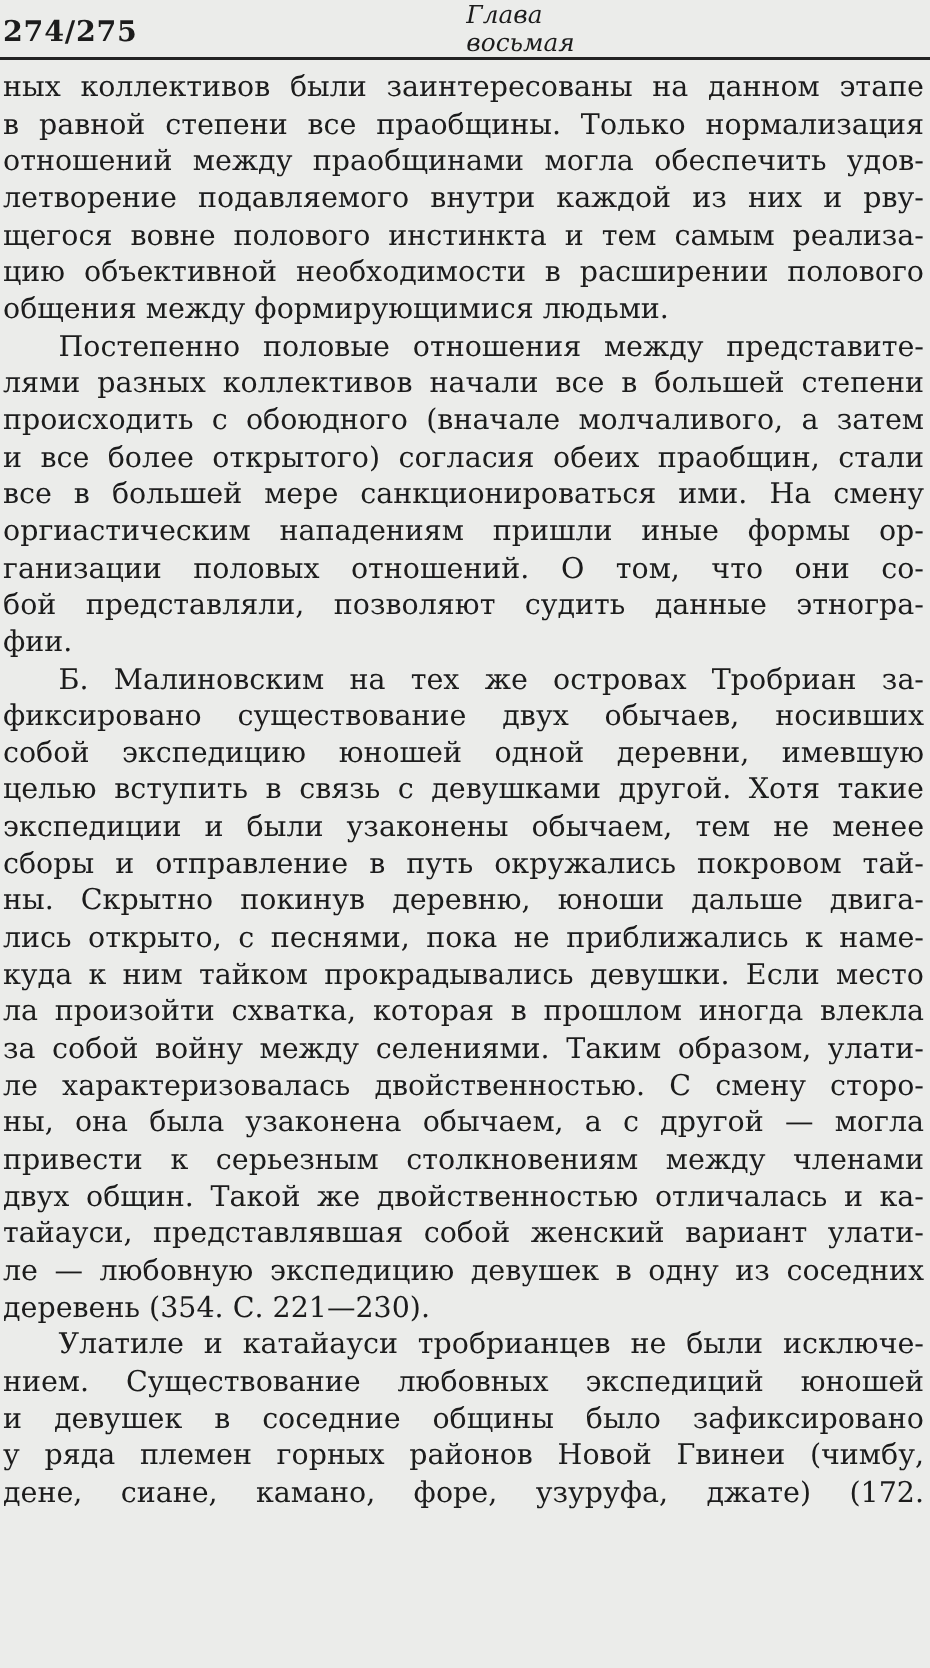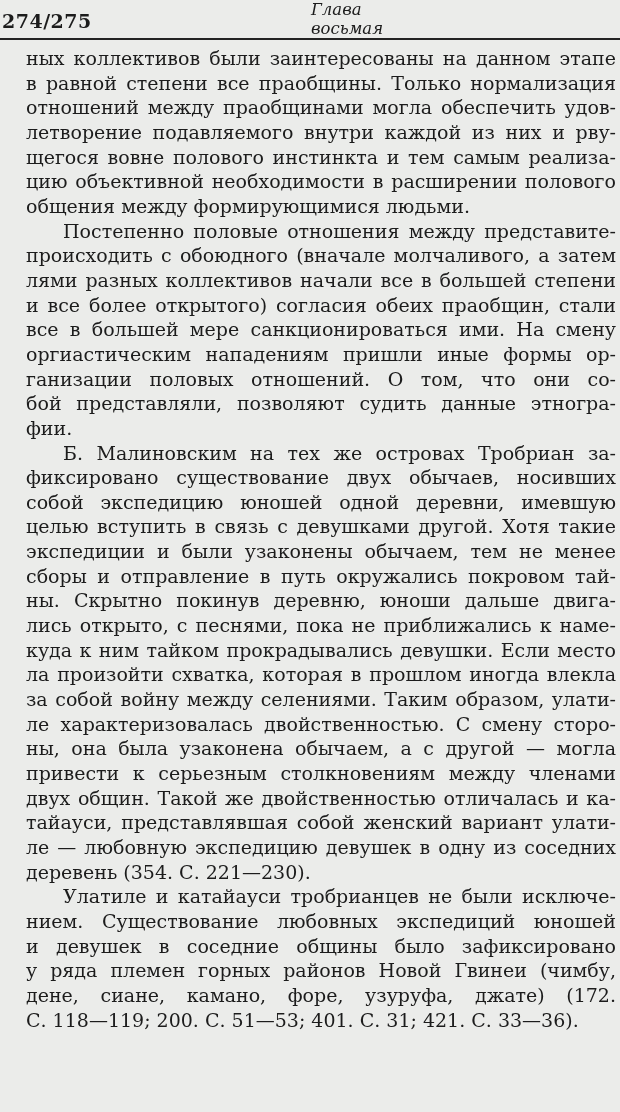--- a/index.html
+++ b/index.html
@@ -43,21 +43,20 @@
     font-size: 16.5px;
     line-height: 19px;
   }
   .rule {
     height: 0;
     border-top: 2.5px solid #232323;
     margin: 0 0 4px 0;
   }
   .body-text {
     padding: 2px 4px 0 2px;
-    margin-left: 24px;
   }
   .line {
     font-size: 19px;
     line-height: 24.65px;
     text-align: justify;
     text-align-last: justify;
     white-space: nowrap;
     overflow: hidden;
   }
   .line.indent {
@@ -81,22 +80,22 @@
   <div class="rule"></div>
   <div class="body-text">
       <div class="line">ных коллективов были заинтересованы на данном этапе</div>
       <div class="line">в равной степени все праобщины. Только нормализация</div>
       <div class="line">отношений между праобщинами могла обеспечить удов-</div>
       <div class="line">летворение подавляемого внутри каждой из них и рву-</div>
       <div class="line">щегося вовне полового инстинкта и тем самым реализа-</div>
       <div class="line">цию объективной необходимости в расширении полового</div>
       <div class="line last">общения между формирующимися людьми.</div>
       <div class="line indent">Постепенно половые отношения между представите-</div>
+      <div class="line">лями разных коллективов начали все в большей степени</div>
       <div class="line">происходить с обоюдного (вначале молчаливого, а затем</div>
-      <div class="line">лями разных коллективов начали все в большей степени</div>
       <div class="line">и все более открытого) согласия обеих праобщин, стали</div>
       <div class="line">все в большей мере санкционироваться ими. На смену</div>
       <div class="line">оргиастическим нападениям пришли иные формы ор-</div>
       <div class="line">ганизации половых отношений. О том, что они со-</div>
       <div class="line">бой представляли, позволяют судить данные этногра-</div>
       <div class="line last">фии.</div>
       <div class="line indent">Б. Малиновским на тех же островах Тробриан за-</div>
       <div class="line">фиксировано существование двух обычаев, носивших</div>
       <div class="line">собой экспедицию юношей одной деревни, имевшую</div>
       <div class="line">целью вступить в связь с девушками другой. Хотя такие</div>
@@ -112,15 +111,14 @@
       <div class="line">привести к серьезным столкновениям между членами</div>
       <div class="line">двух общин. Такой же двойственностью отличалась и ка-</div>
       <div class="line">тайауси, представлявшая собой женский вариант улати-</div>
       <div class="line">ле — любовную экспедицию девушек в одну из соседних</div>
       <div class="line last">деревень (354. С. 221—230).</div>
       <div class="line indent">Улатиле и катайауси тробрианцев не были исключе-</div>
       <div class="line">нием. Существование любовных экспедиций юношей</div>
       <div class="line">и девушек в соседние общины было зафиксировано</div>
       <div class="line">у ряда племен горных районов Новой Гвинеи (чимбу,</div>
       <div class="line">дене, сиане, камано, форе, узуруфа, джате) (172.</div>
-      <div class="line last">С. 118—119; 200. С. 51—53; 401. С. 31; 421. С. 33—36).</div>
     </div>
 </div>
 
 </body></html>

